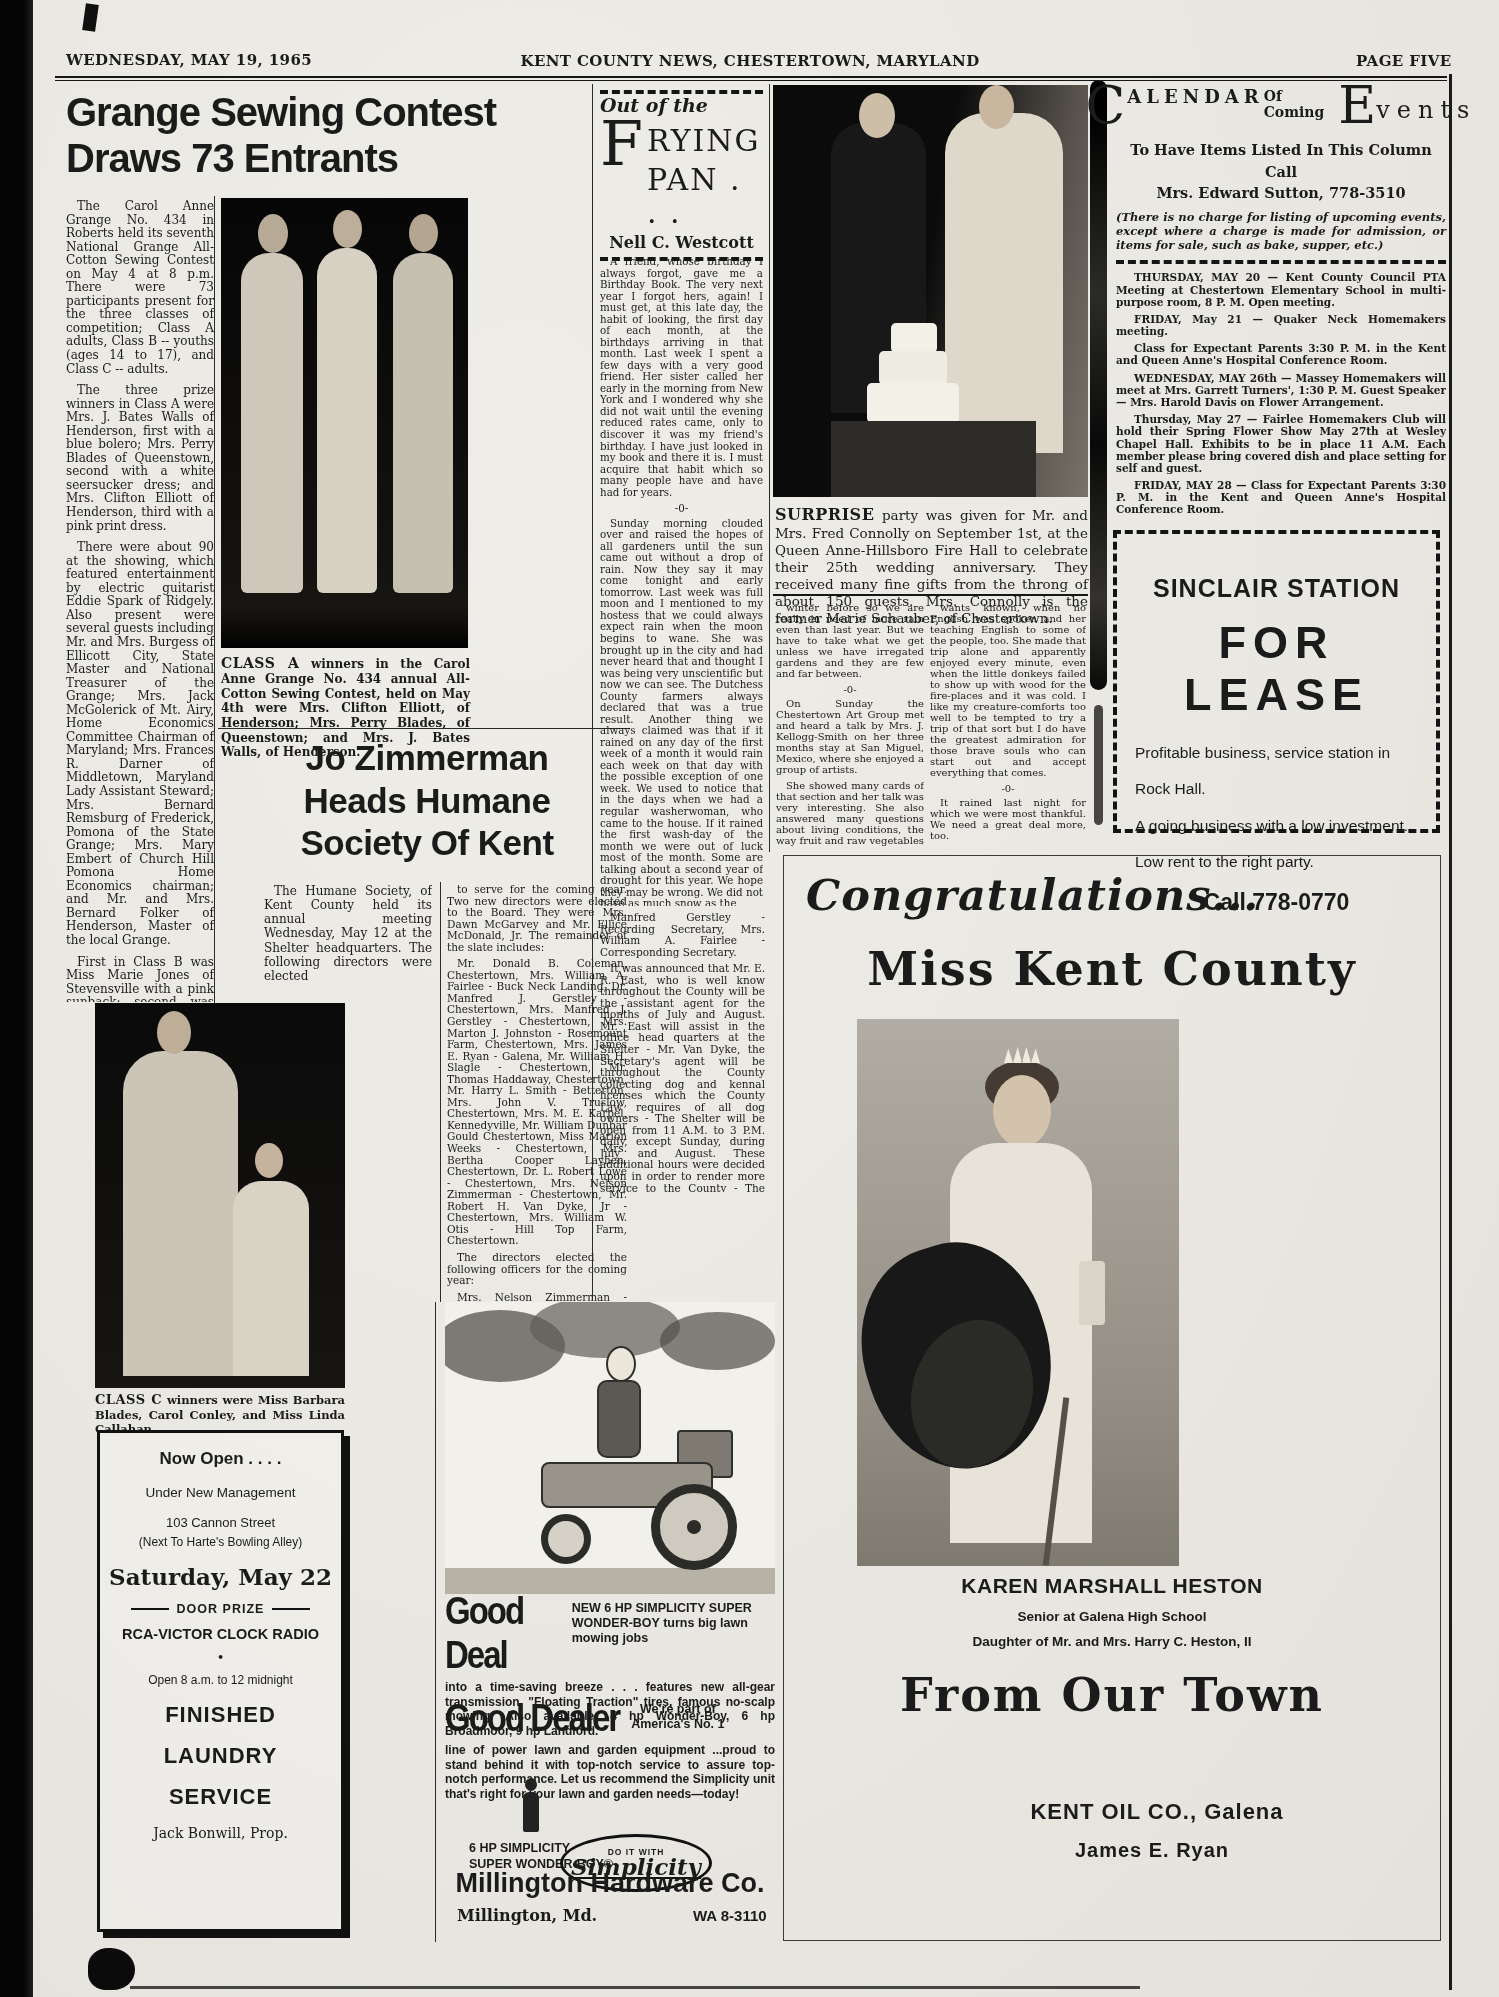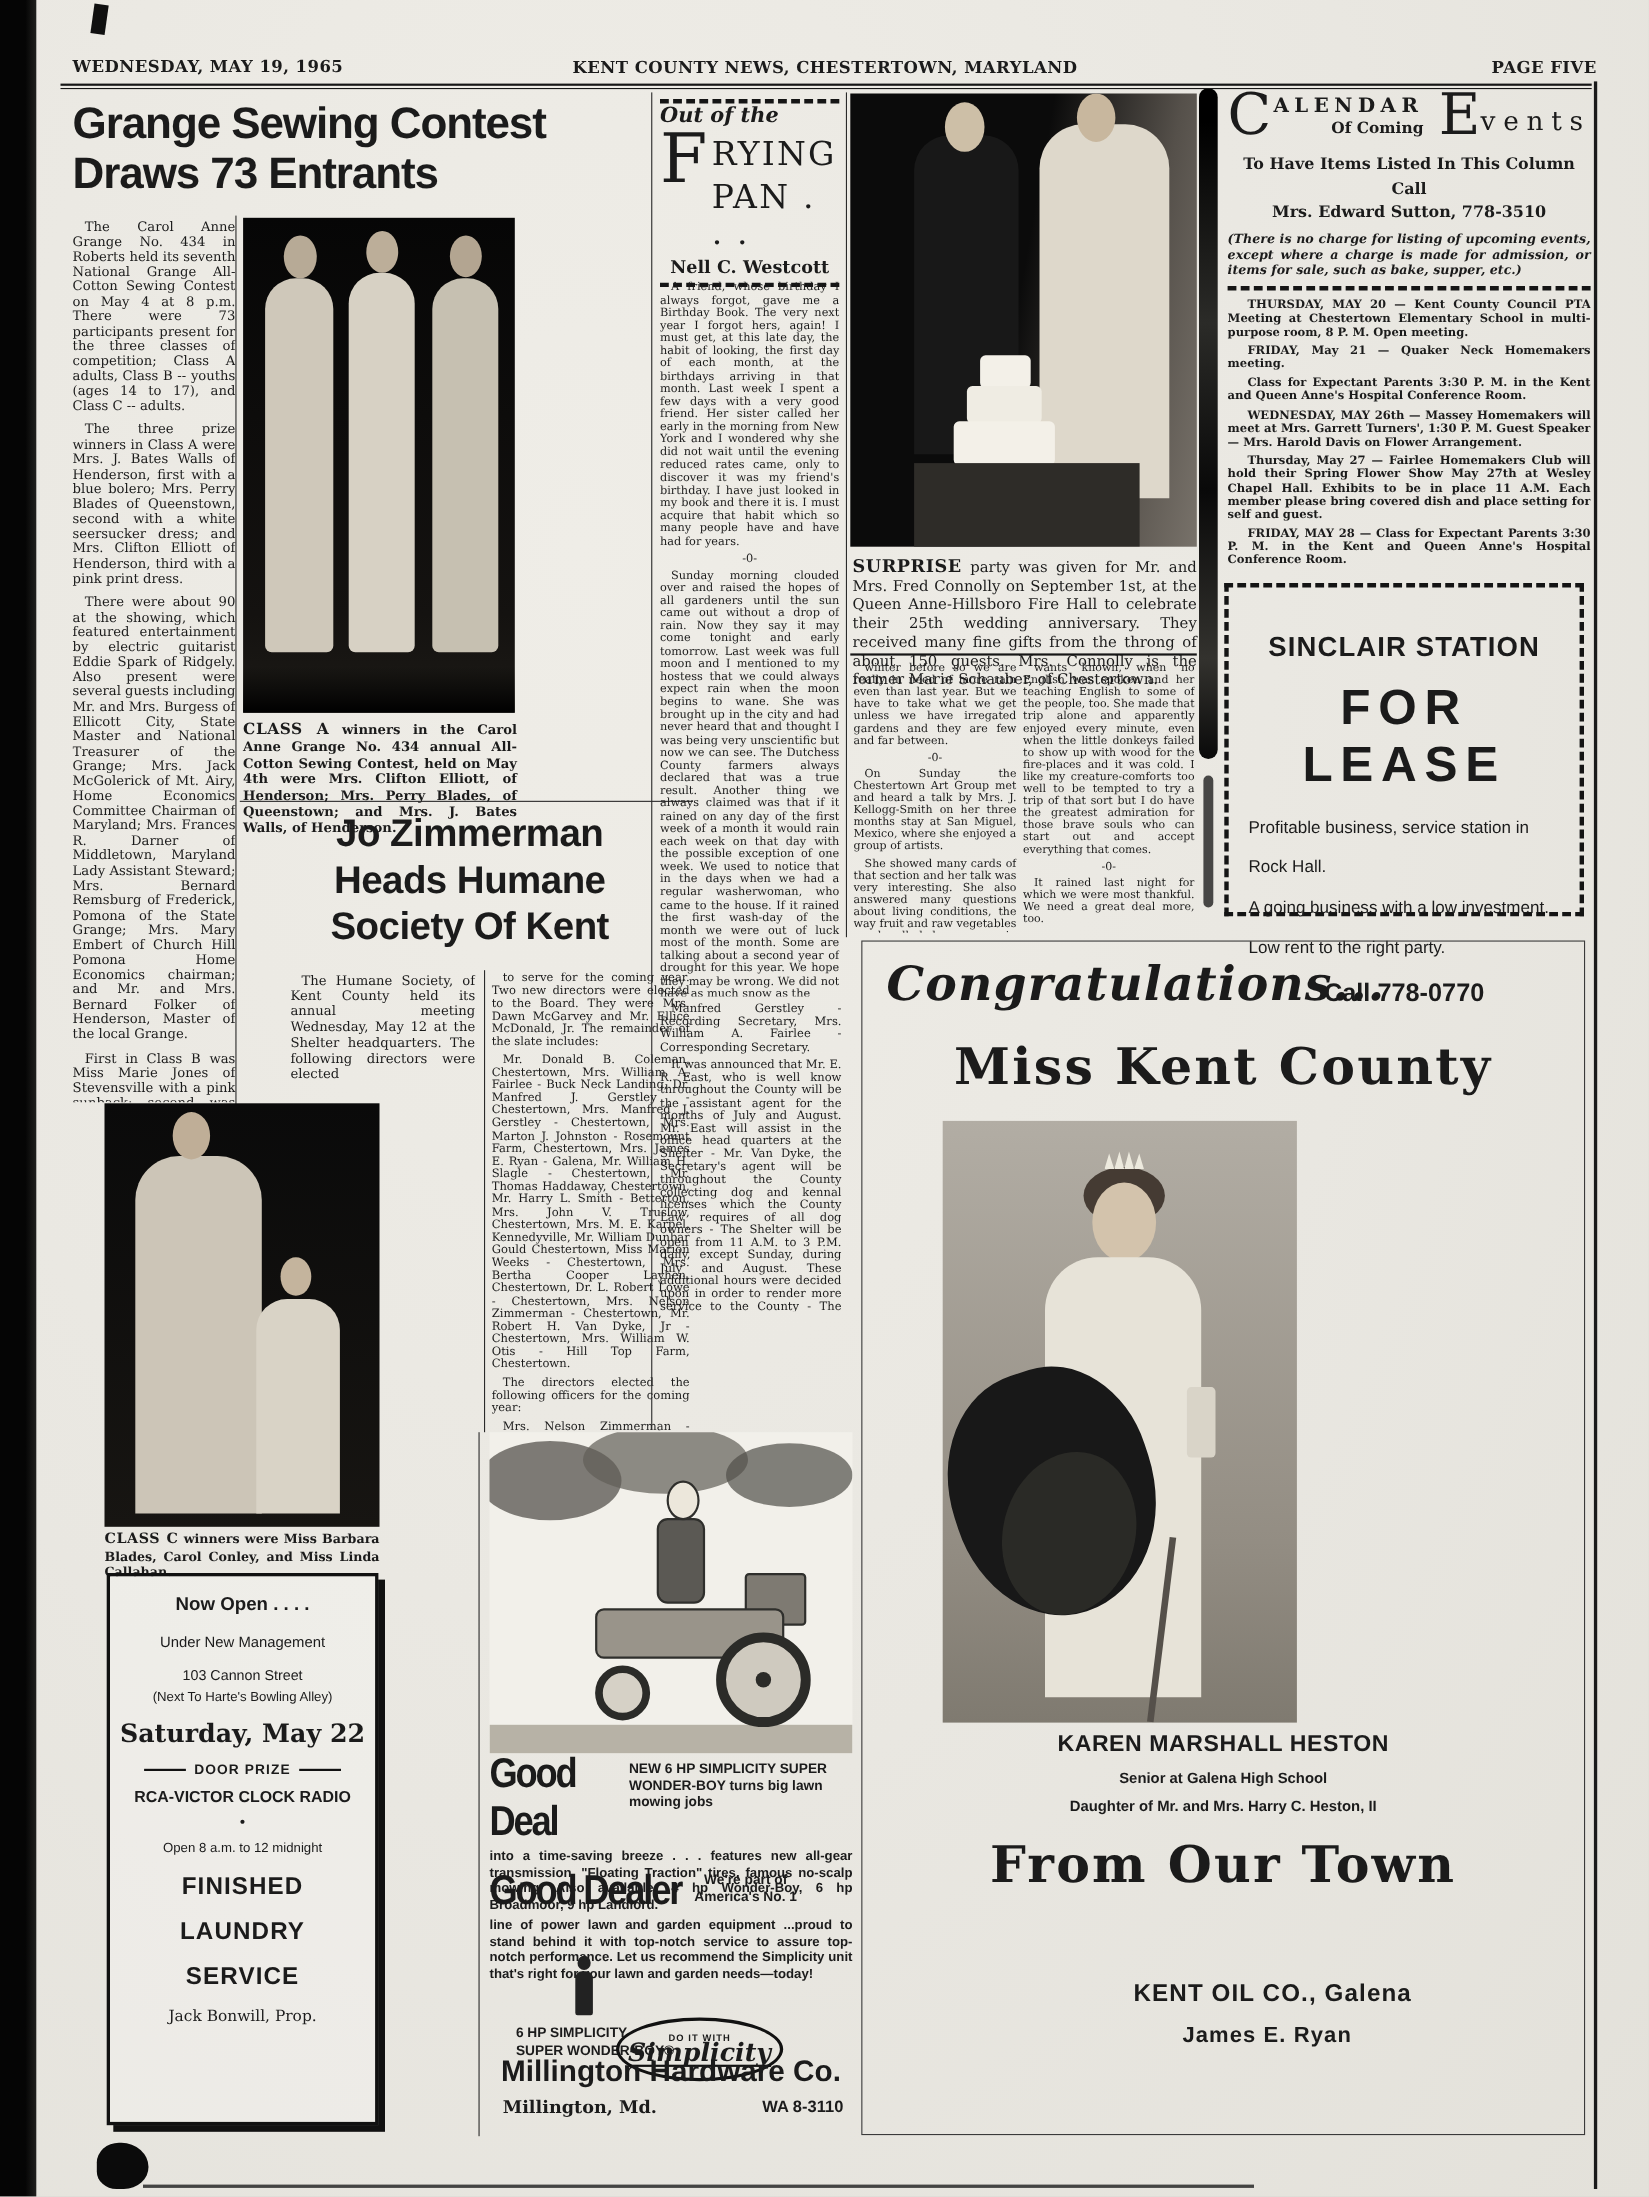--- a/index.html
+++ b/index.html
@@ -55,21 +55,21 @@
   .fry-rest { font-size:30px; letter-spacing:2px; line-height:1.1; display:block; margin-top:6px; }
   .fry-byline { text-align:center; font-weight:700; font-size:16px; margin:4px 0 5px 0; }
 
   
   .surprise-cap { font-size:13.5px; line-height:1.26; text-align:justify; }
   .surprise-cap .lead { font-weight:700; font-size:16px; letter-spacing:.5px; }
 
   
   .cal-header { display:flex; align-items:flex-start; justify-content:center; }
   .cal-big { font-size:52px; line-height:.9; }
-  .cal-mid { display:flex; flex-direction:column; margin:4px 14px 0 2px; }
+  .cal-mid { display:flex; flex-direction:row; margin:4px 14px 0 2px; }
   .cal-alendar { font-size:18px; font-weight:700; letter-spacing:5px; }
   .cal-ofcoming { font-size:14px; font-weight:700; align-self:flex-end; margin-top:2px; }
   .cal-vents { font-size:24px; letter-spacing:7px; margin-top:14px; }
   .cal-call { text-align:center; font-weight:700; font-size:14.5px; line-height:1.5; }
   .cal-note { font-style:italic; font-weight:700; font-size:11.5px; line-height:1.2; text-align:justify; margin-top:7px; }
   .cal-items { margin-top:7px; font-size:10.5px; line-height:1.16; font-weight:700; text-align:justify; overflow:hidden; }
   .cal-items p { text-indent:18px; margin-bottom:5px; }
 
   
   .sinclair { left:1113px; top:530px; width:327px; height:303px; border:4px dashed #141414; padding:22px 18px 0 18px; }

